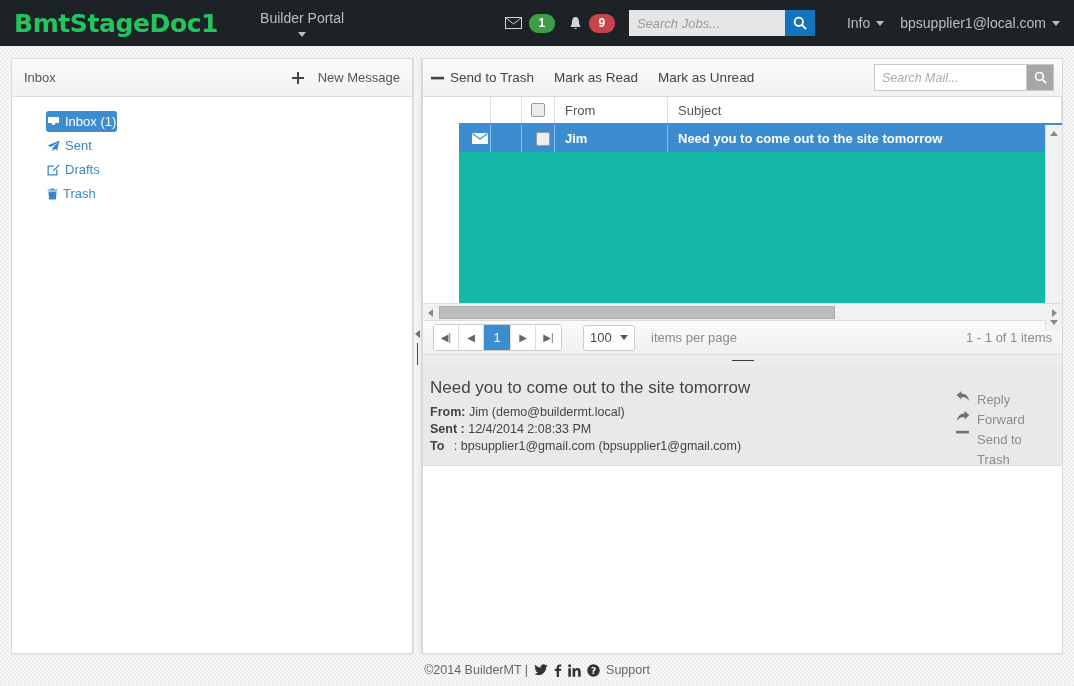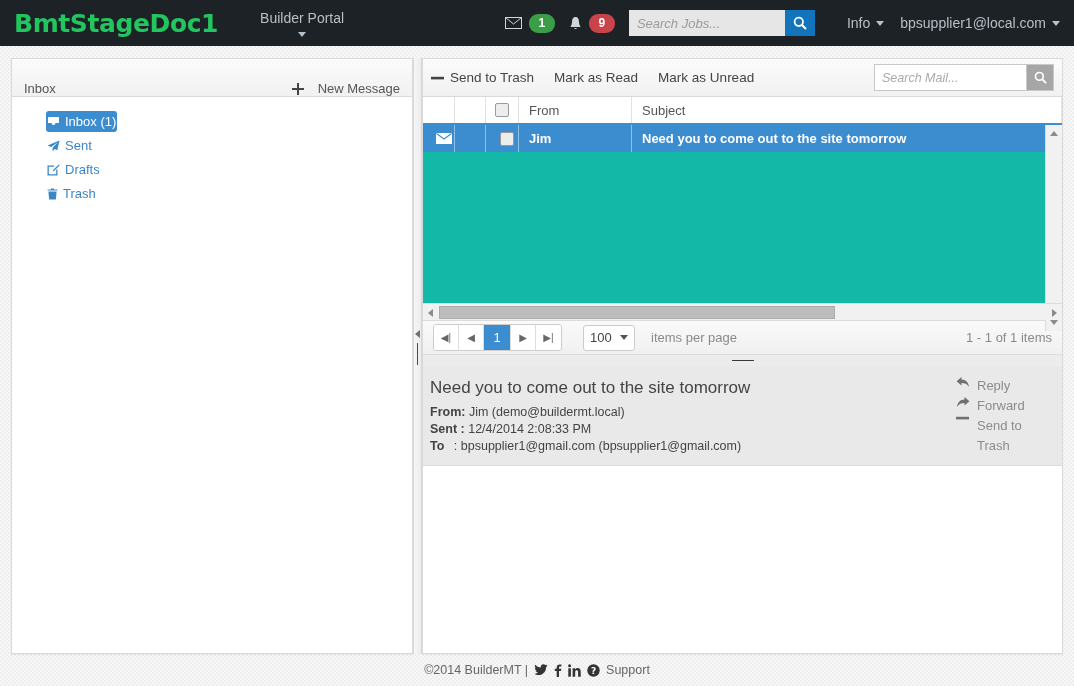--- a/index.html
+++ b/index.html
@@ -72,21 +72,21 @@
 
   
   .panel {
     position: absolute; background: #fff;
     border: 1px solid #dadada;
     box-shadow: 0 1px 1px rgba(0,0,0,.05);
   }
   .panel-head {
     height: 38px; background: linear-gradient(#fbfbfb, #f1f1f1);
     border-bottom: 1px solid #dadada;
-    display: flex; align-items: flex-end; padding: 0 12px;
+    display: flex; align-items: center; padding: 0 12px;
   }
   .panel-title { font-size: 13px; color: #555; }
 
   
   #left-panel { left: 11px; top: 58px; width: 402px; height: 596px; }
   .new-msg {
     margin-left: auto; font-size: 13px; color: #555; cursor: pointer;
     display: flex; align-items: center; gap: 14px;
   }
   .folder-list { padding: 14px 0 0 34px; }
@@ -133,21 +133,21 @@
     font-family: "Liberation Sans", sans-serif; background: #fff;
   }
   .mail-search input::placeholder { color: #aaa; font-style: italic; }
   .mail-search button {
     width: 28px; border: 1px solid #c8c8c8; background: #a6a6a6;
     color: #fff; cursor: pointer; display: flex;
     align-items: center; justify-content: center; font-size: 13px;
   }
 
   
-  .grid-wrap { position: relative; height: 206px; }
+  .grid-wrap { position: relative; height: 206px; padding-left: 36px; }
   .grid-head {
     display: flex; height: 28px; background: #fff;
     border-bottom: 2px solid #3b8dd0; font-size: 13px; color: #555;
   }
   .gh { border-right: 1px solid #e2e2e2; display: flex; align-items: center; padding-left: 10px; height: 100%; }
   .c1 { width: 32px; padding-left: 0; }
   .c2 { width: 31px; padding-left: 0; }
   .c3 { width: 33px; padding-left: 0; justify-content: center; }
   .c4 { width: 113px; }
   .c5 { flex: 1; }
@@ -222,21 +222,21 @@
   .detail-head {
     background: #e9e9e9; padding: 12px 0 10px 0; position: relative;
     border-bottom: 1px solid #dcdcdc; min-height: 93px;
   }
   .detail-subject {
     font-size: 17px; color: #444; padding-left: 7px; margin-bottom: 6px;
   }
   .dl { font-size: 12.5px; color: #444; padding-left: 7px; line-height: 17px; }
   .dl b { font-weight: bold; }
   .detail-actions {
-    position: absolute; right: 14px; top: 10px; width: 92px;
+    position: absolute; right: 14px; top: 24px; width: 92px;
   }
   .da {
     display: flex; align-items: flex-start; gap: 7px; font-size: 13px;
     color: #8c8c8c; cursor: pointer; line-height: 20px;
   }
   .da .ic { width: 14px; flex: none; text-align: center; color: #707070; }
   .detail-body { background: #fff; height: 183px; }
 
   
   .footer {

